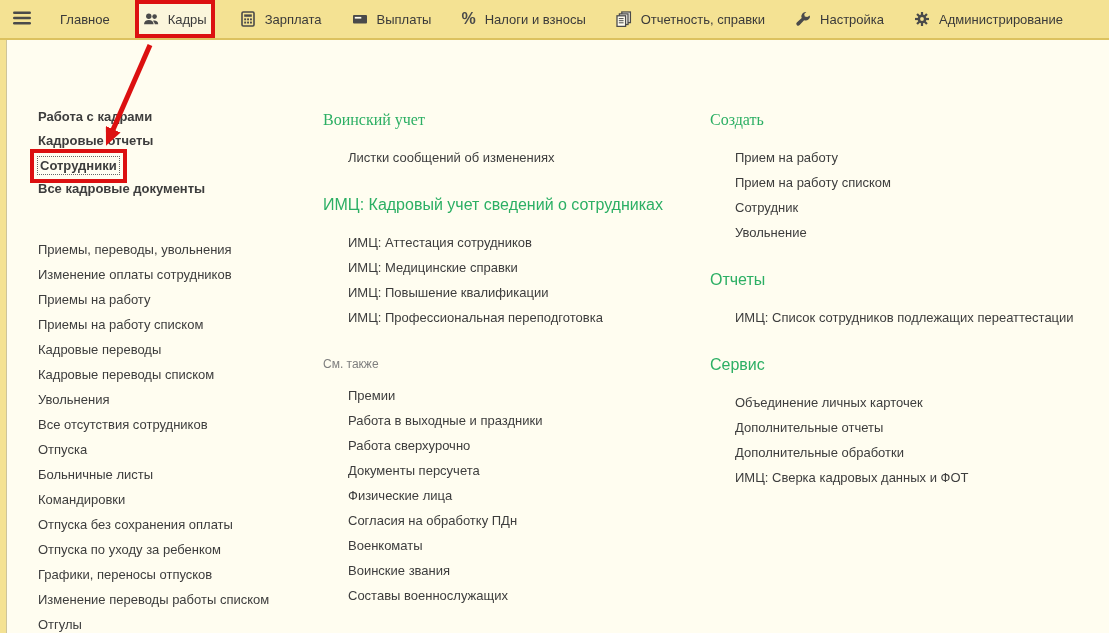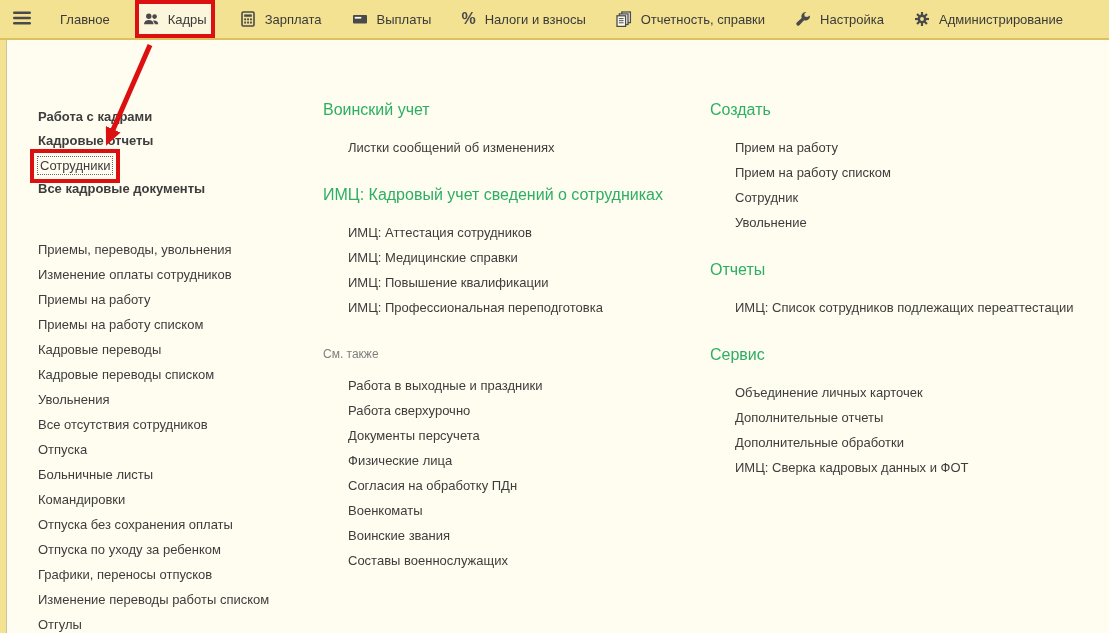--- a/index.html
+++ b/index.html
@@ -49,28 +49,28 @@
   .col-mid{left:317px;top:58px;width:382px;}
   .col-right{left:704px;top:58px;width:400px;}
   
   .bold-row{height:24px;line-height:24px;font-size:13px;font-weight:bold;white-space:nowrap;}
   .plain-list{margin-top:36px;}
   .link-row{line-height:25px;font-size:13px;white-space:nowrap;}
   .link-row.indent{padding-left:25px;}
   a.link,a.bold-link{color:var(--text);text-decoration:none;cursor:pointer;}
   
   .sec-title{font-size:16px;line-height:20px;color:var(--green);margin:25px 0 15px;white-space:nowrap;}
-  .sec:first-child .sec-title{margin-top:6px;}
+  .sec:first-child .sec-title{margin-top:16px;font-family:Liberation Serif, serif;}
   .sec-title.gray{font-size:12px;line-height:15px;color:#7e7e7e;margin:27px 0 11px;}
   
   .red-box{
     display:inline-block;border:4px solid var(--red);
     padding:1px 3px;margin:-4px 0 -4px -8px;vertical-align:middle;
   }
-  .red-box .dotted{display:inline-block;border:1px dotted #666;padding:0 2px;line-height:17px;font-weight:normal;}
+  .red-box .dotted{display:inline-block;border:1px dotted #666;padding:0 2px;line-height:17px;font-weight:bold;}
   .annotation-arrow{position:absolute;top:0;left:0;width:1109px;height:633px;pointer-events:none;z-index:10;}
 </style>
 </head>
 <body>
 
 <div class="menubar">
   <div class="hamburger">
     <span>
       <svg width="18" height="14" viewBox="0 0 18 14">
           <g fill="#4a4a4a">
@@ -206,20 +206,21 @@
       </div>
       <div class="sec">
         <div class="sec-title">ИМЦ: Кадровый учет сведений о сотрудниках</div>
         <div class="link-row indent"><a class="link">ИМЦ: Аттестация сотрудников</a></div>
         <div class="link-row indent"><a class="link">ИМЦ: Медицинские справки</a></div>
         <div class="link-row indent"><a class="link">ИМЦ: Повышение квалификации</a></div>
         <div class="link-row indent"><a class="link">ИМЦ: Профессиональная переподготовка</a></div>
       </div>
       <div class="sec">
         <div class="sec-title gray">См. также</div>
+        <div class="link-row indent"><a class="link">Премии</a></div>
         <div class="link-row indent"><a class="link">Работа в выходные и праздники</a></div>
         <div class="link-row indent"><a class="link">Работа сверхурочно</a></div>
         <div class="link-row indent"><a class="link">Документы персучета</a></div>
         <div class="link-row indent"><a class="link">Физические лица</a></div>
         <div class="link-row indent"><a class="link">Согласия на обработку ПДн</a></div>
         <div class="link-row indent"><a class="link">Военкоматы</a></div>
         <div class="link-row indent"><a class="link">Воинские звания</a></div>
         <div class="link-row indent"><a class="link">Составы военнослужащих</a></div>
       </div>
     </div>

